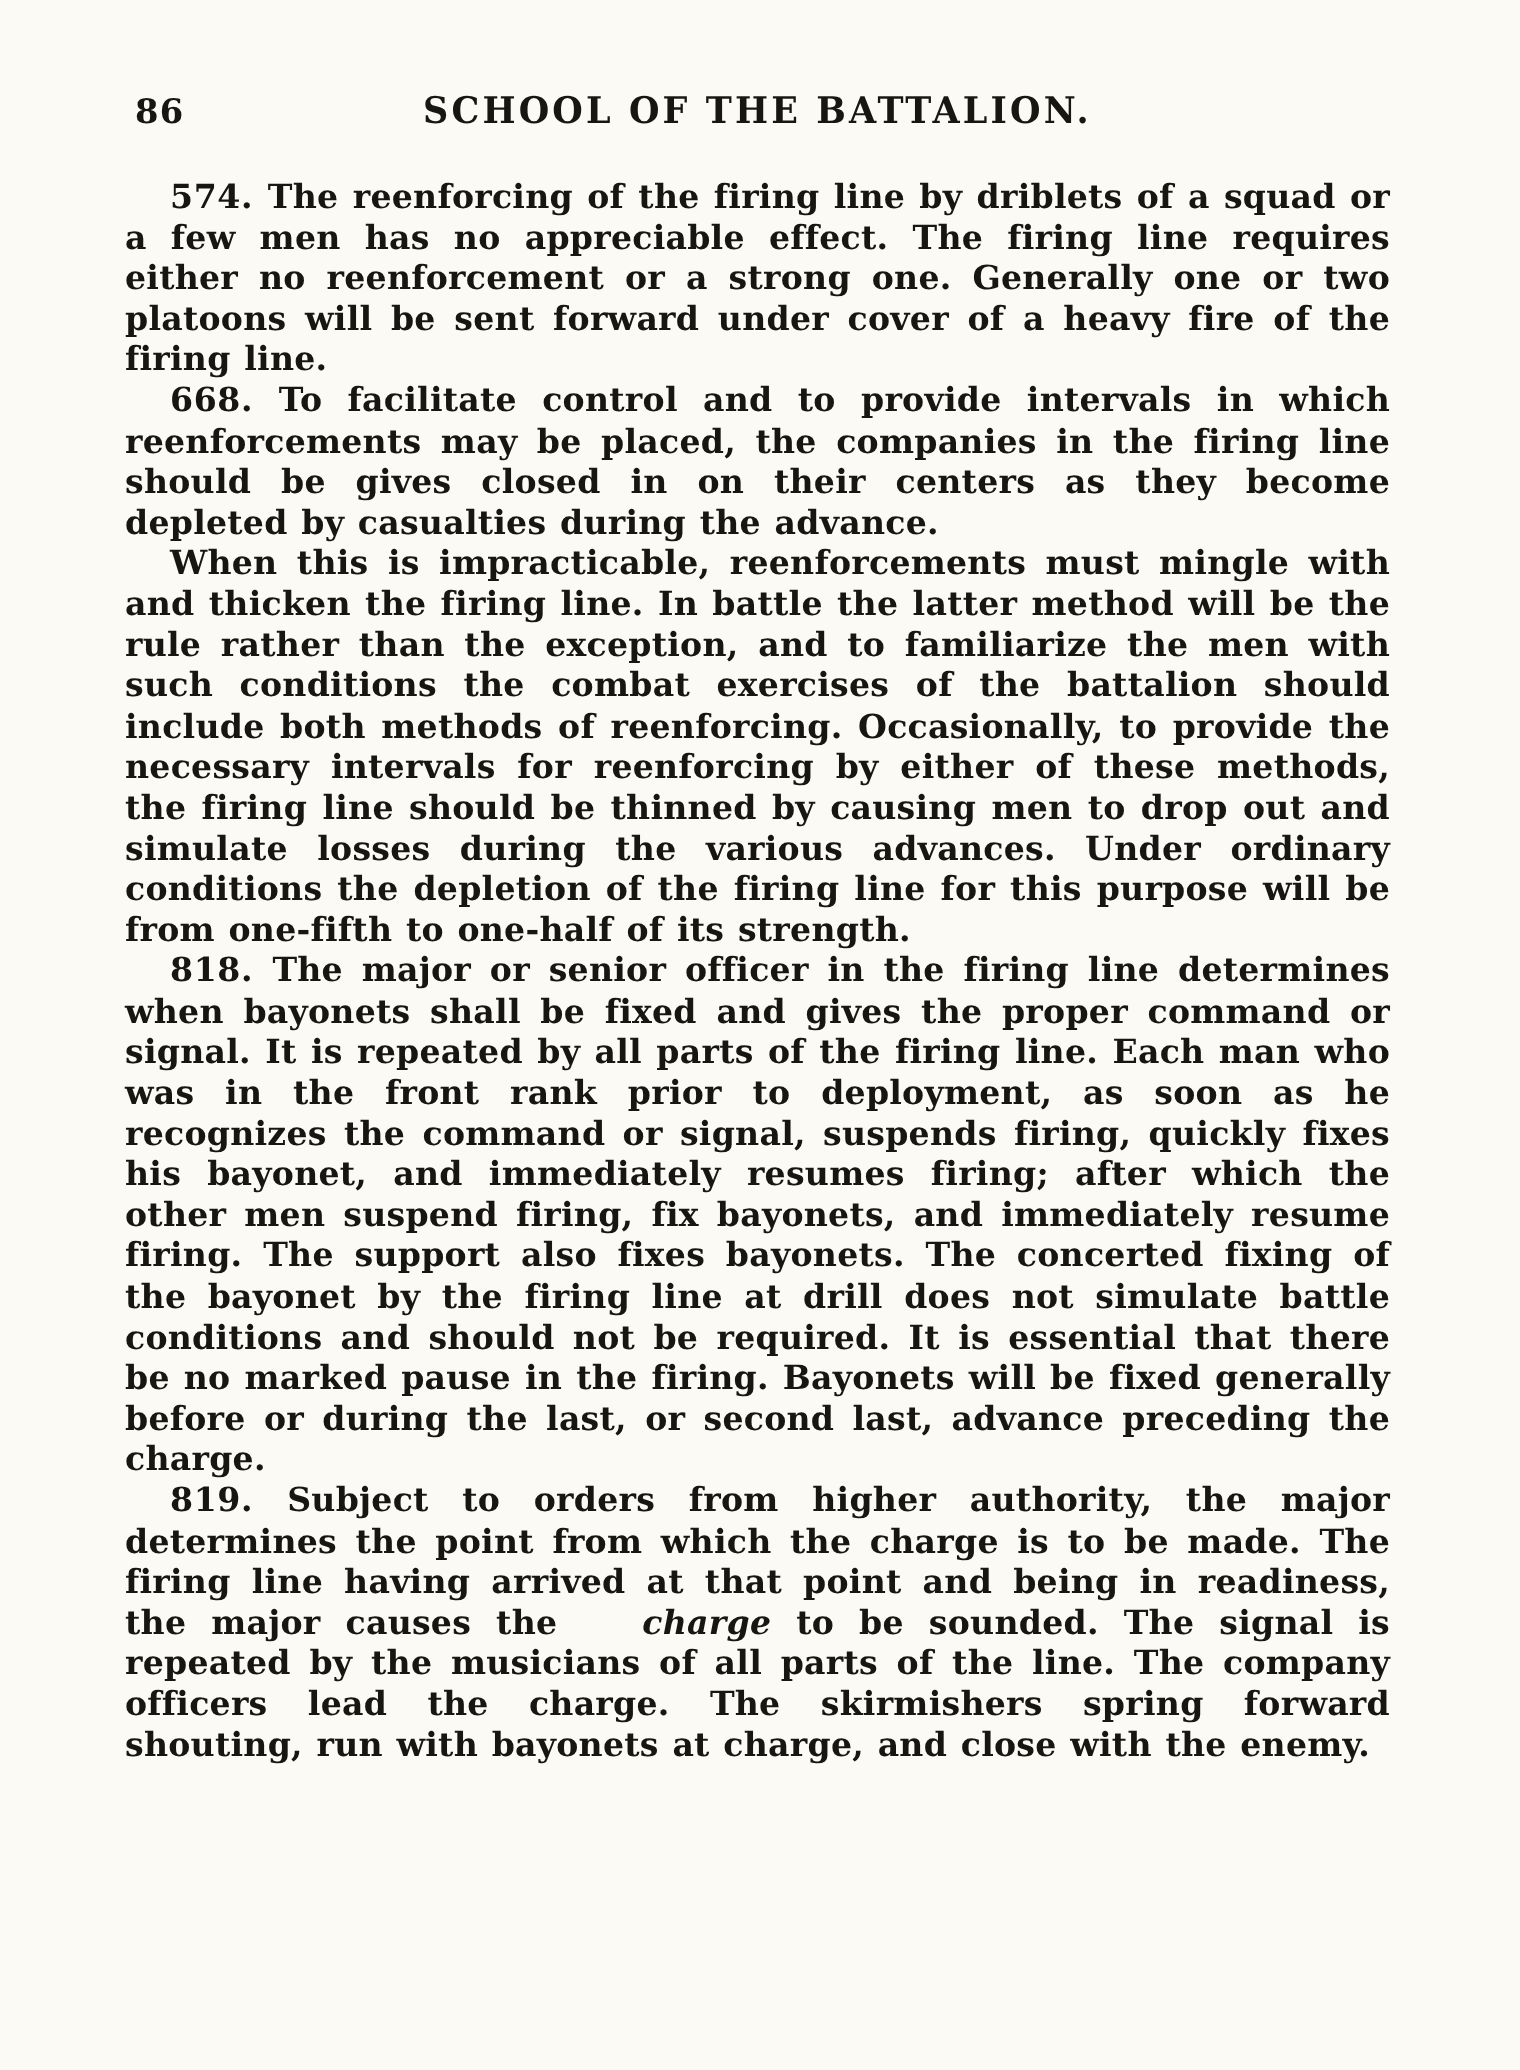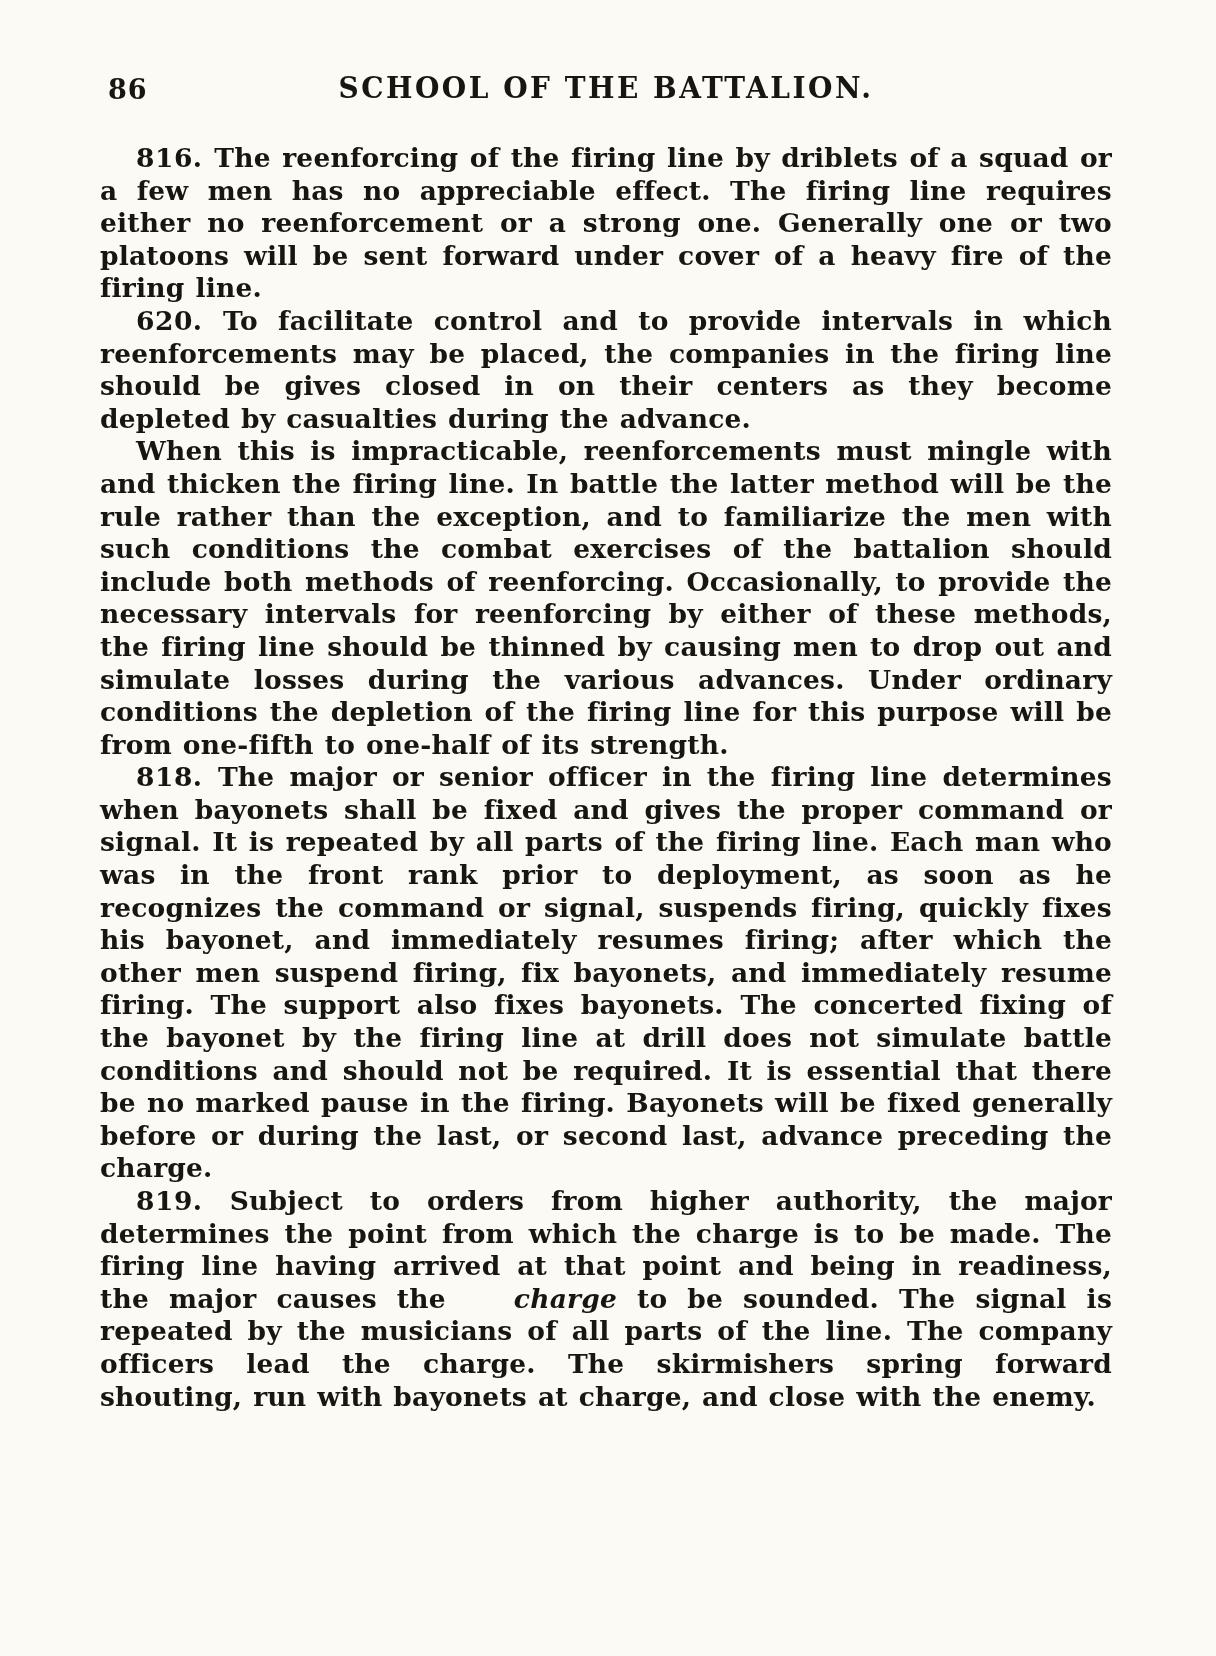--- a/index.html
+++ b/index.html
@@ -61,19 +61,19 @@
 </style>
 </head>
 <body>
 
 <div class="page">
   <div class="header">
     <span class="page-number">86</span>
     <span class="page-title">SCHOOL OF THE BATTALION.</span>
   </div>
   <div class="body-text" id="paragraphs">
-      <p class="para"><span class="pnum">816. </span><span>The reenforcing of the firing line by driblets of a squad or a few men has no appreciable effect.  The firing line requires either no reenforcement or a strong one.  Generally one or two platoons will be sent forward under cover of a heavy fire of the firing line.</span></p>
-      <p class="para"><span class="pnum">620. </span><span>To facilitate control and to provide intervals in which reenforcements may be placed, the companies in the firing line should be gives closed in on their centers as they become depleted by casualties during the advance.</span></p>
+      <p class="para"><span class="pnum">574. </span><span>The reenforcing of the firing line by driblets of a squad or a few men has no appreciable effect.  The firing line requires either no reenforcement or a strong one.  Generally one or two platoons will be sent forward under cover of a heavy fire of the firing line.</span></p>
+      <p class="para"><span class="pnum">668. </span><span>To facilitate control and to provide intervals in which reenforcements may be placed, the companies in the firing line should be gives closed in on their centers as they become depleted by casualties during the advance.</span></p>
       <p class="para"><span>When this is impracticable, reenforcements must mingle with and thicken the firing line.  In battle the latter method will be the rule rather than the exception, and to familiarize the men with such conditions the combat exercises of the battalion should include both methods of reenforcing.  Occasionally, to provide the necessary intervals for reenforcing by either of these methods, the firing line should be thinned by causing men to drop out and simulate losses during the various advances.  Under ordinary conditions the depletion of the firing line for this purpose will be from one-fifth to one-half of its strength.</span></p>
       <p class="para"><span class="pnum">818. </span><span>The major or senior officer in the firing line determines when bayonets shall be fixed and gives the proper command or signal.  It is repeated by all parts of the firing line.  Each man who was in the front rank prior to deployment, as soon as he recognizes the command or signal, suspends firing, quickly fixes his bayonet, and immediately resumes firing; after which the other men suspend firing, fix bayonets, and immediately resume firing.  The support also fixes bayonets.  The concerted fixing of the bayonet by the firing line at drill does not simulate battle conditions and should not be required.  It is essential that there be no marked pause in the firing.  Bayonets will be fixed generally before or during the last, or second last, advance preceding the charge.</span></p>
       <p class="para"><span class="pnum">819. </span><span>Subject to orders from higher authority, the major determines the point from which the charge is to be made.  The firing line having arrived at that point and being in readiness, the major causes the </span><span class="ital">charge</span><span> to be sounded.  The signal is repeated by the musicians of all parts of the line.  The company officers lead the charge.  The skirmishers spring forward shouting, run with bayonets at charge, and close with the enemy.</span></p>
     </div>
 </div>
 
 </body></html>

